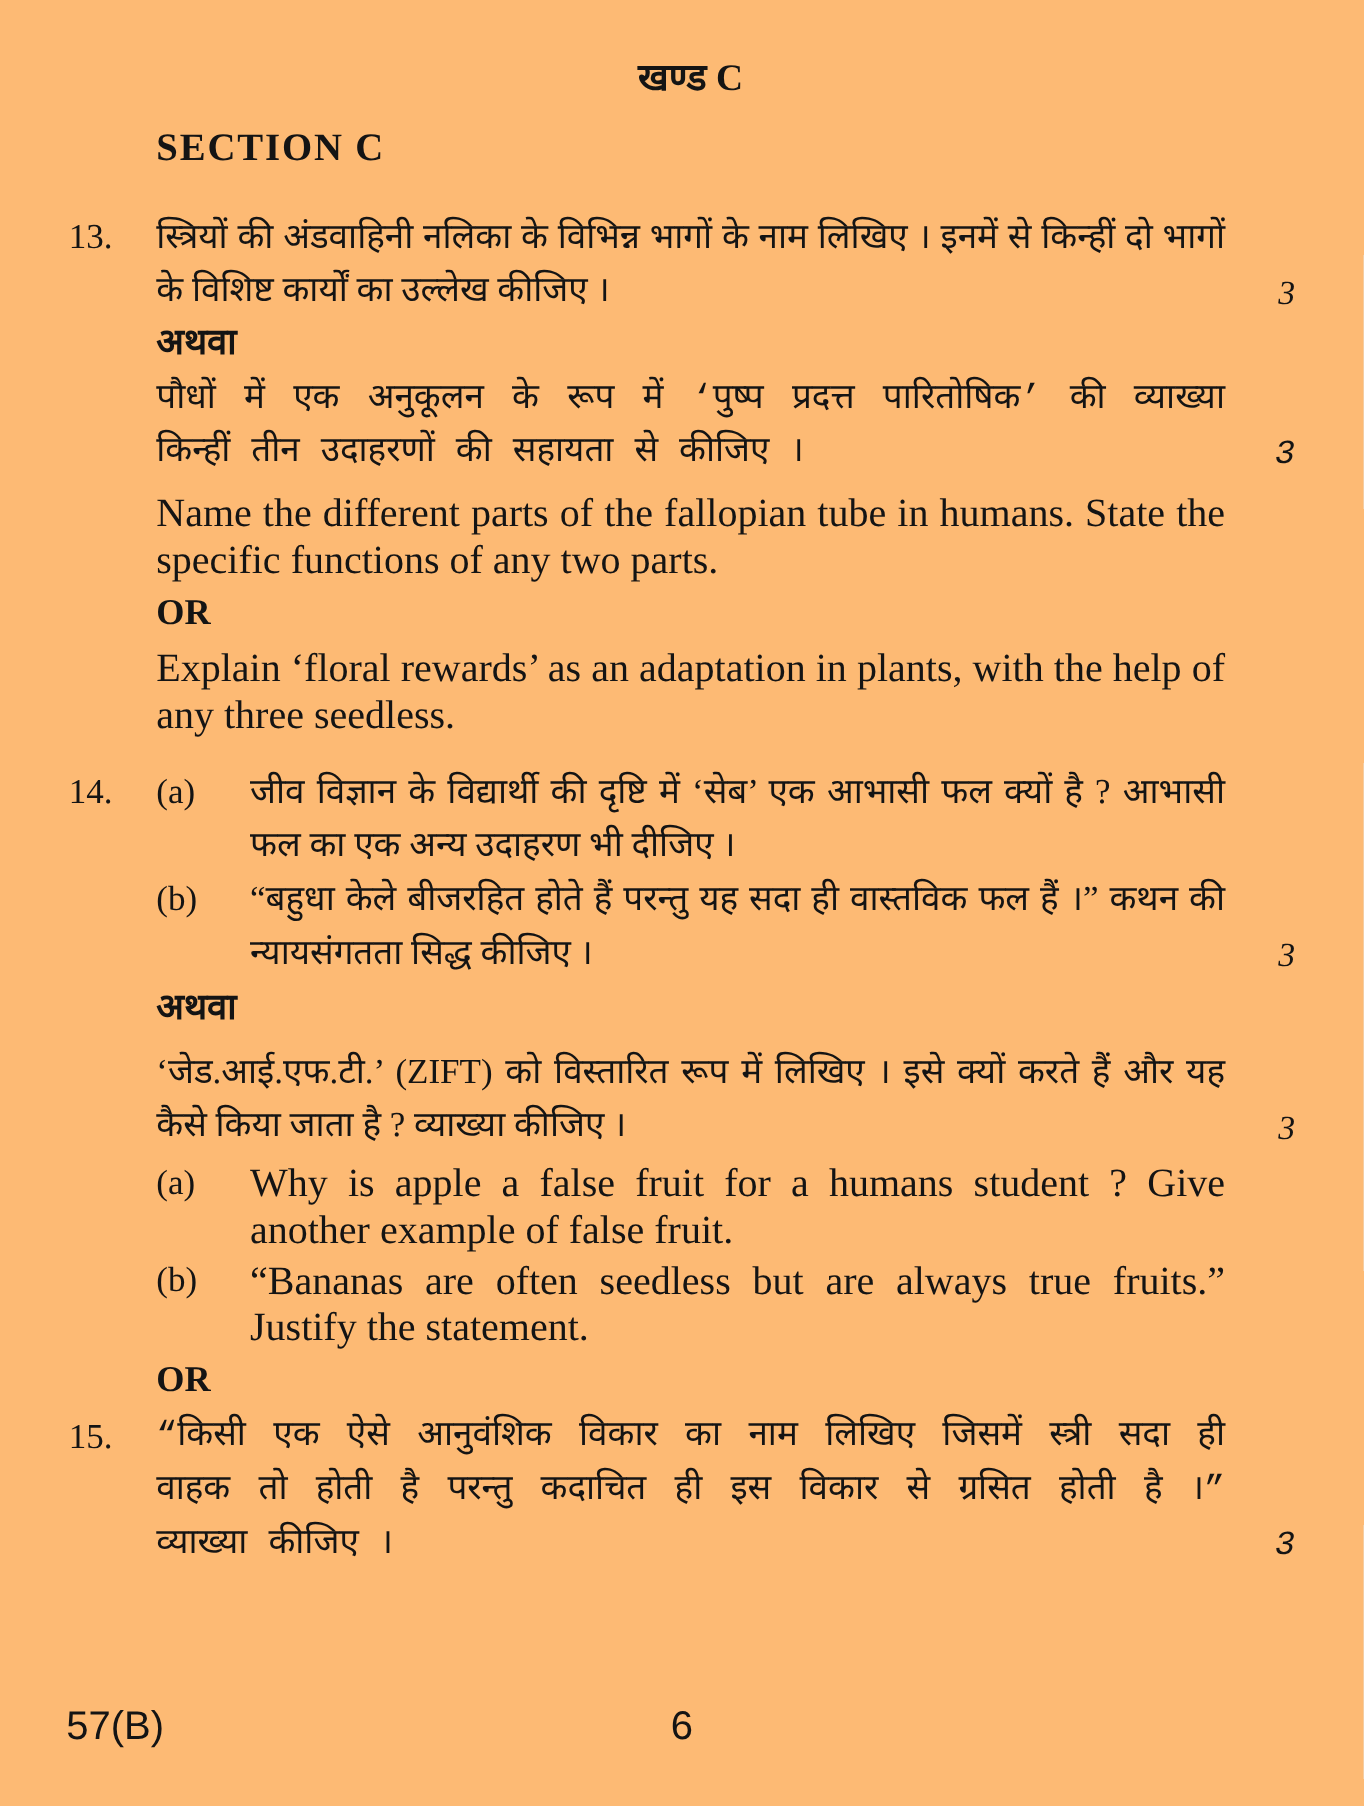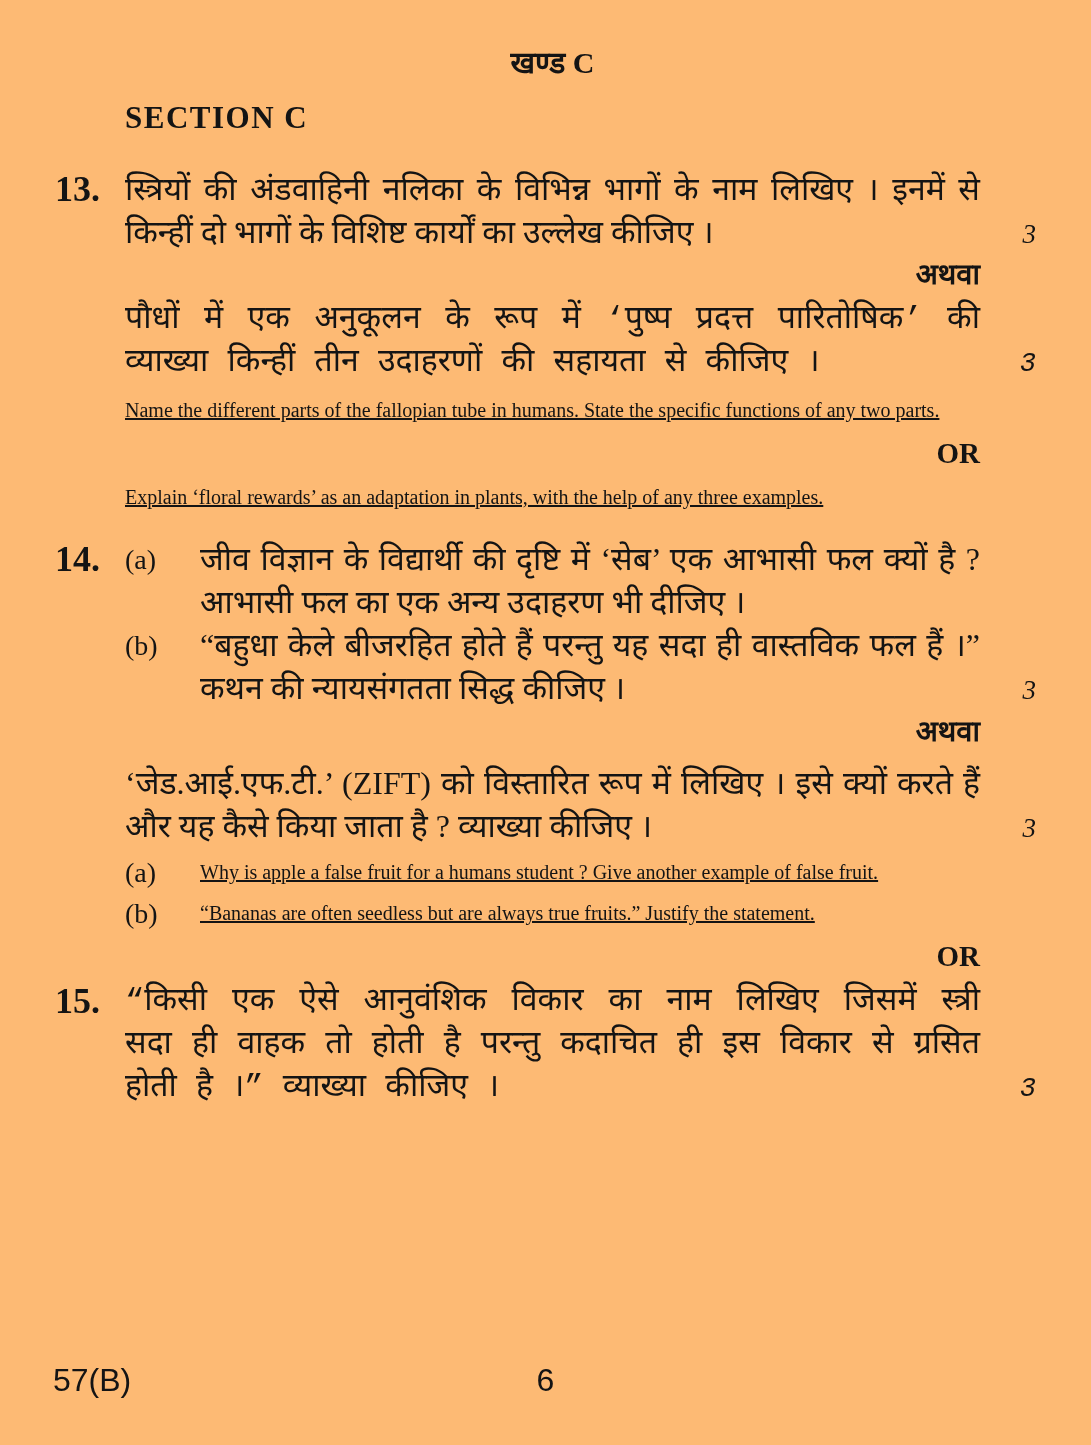--- a/index.html
+++ b/index.html
@@ -5,25 +5,25 @@
   html,body{margin:0;padding:0;background:#e8e8e8;}
   .page{
     width:1091px;height:1445px;background:#fdba74;position:relative;
     margin:0 auto;overflow:hidden;color:#141414;
     font-family:"Liberation Serif","DejaVu Serif",serif;
   }
   .content{padding:44px 111px 0 125px;}
   .h-hi{font-weight:bold;font-size:30px;line-height:38px;text-align:center;margin:0 0 16px 0;}
   .h-en{font-weight:bold;font-size:31px;line-height:40px;text-align:left;letter-spacing:1.5px;margin:0 0 30px 0;}
   .q{position:relative;}
-  .qnum{position:absolute;left:-70px;top:0;font-weight:bold;font-size:36px;line-height:43px;}
+  .qnum{position:absolute;left:-70px;top:0;font-weight:normal;font-size:28px;line-height:43px;}
   .para{position:relative;}
-  .hi{font-size:32px;line-height:43px;text-align:justify;margin:0;}
-  .en{font-size:20px;line-height:37px;text-align:justify;margin:0;text-decoration:underline;}
-  .or{font-weight:bold;text-align:right;font-size:29px;line-height:40px;margin:0;}
+  .hi{font-size:28px;line-height:43px;text-align:justify;margin:0;}
+  .en{font-size:32px;line-height:37px;text-align:justify;margin:0;}
+  .or{font-weight:bold;text-align:left;font-size:29px;line-height:40px;margin:0;}
   .marks{
     position:absolute;right:-56px;bottom:5px;
     font-style:italic;font-size:27px;line-height:30px;
   }
   .part{position:relative;padding-left:75px;}
   .plabel{position:absolute;left:0;top:0;font-size:28px;line-height:43px;}
   .plabel-en{line-height:37px;}
   
   .mb0{margin-bottom:0;} .mb4{margin-bottom:4px;} .mb6{margin-bottom:6px;}
   .mb8{margin-bottom:8px;font-family:Liberation Mono, monospace;} .mb22{margin-bottom:22px;}
@@ -60,21 +60,21 @@
         <span class="marks">3</span>
       </div>
 
       <div class="para mb4">
         <p class="en">Name the different parts of the fallopian tube in humans. State the specific functions of any two parts.</p>
       </div>
 
       <div class="or mb6">OR</div>
 
       <div class="para mb22">
-        <p class="en">Explain ‘floral rewards’ as an adaptation in plants, with the help of any three examples.</p>
+        <p class="en">Explain ‘floral rewards’ as an adaptation in plants, with the help of any three seedless.</p>
       </div>
     </div>
 
     <div class="q">
       <span class="qnum">14.</span>
 
       <div class="part mb0">
         <span class="plabel">(a)</span>
         <p class="hi">जीव विज्ञान के विद्यार्थी की दृष्टि में ‘सेब’ एक आभासी फल क्यों है ? आभासी फल का एक अन्य उदाहरण भी दीजिए ।</p>
       </div>

